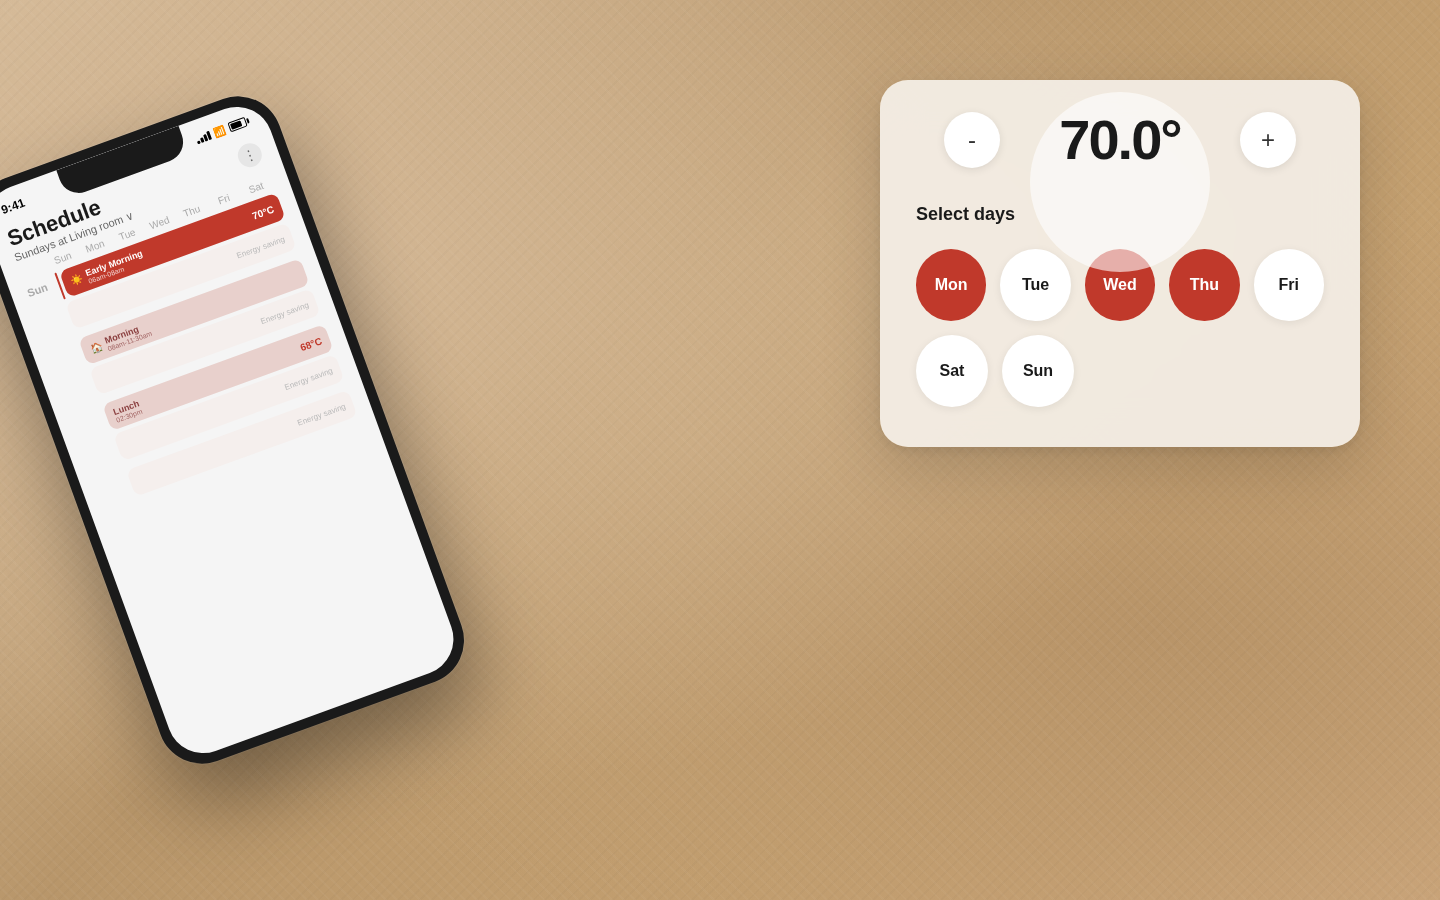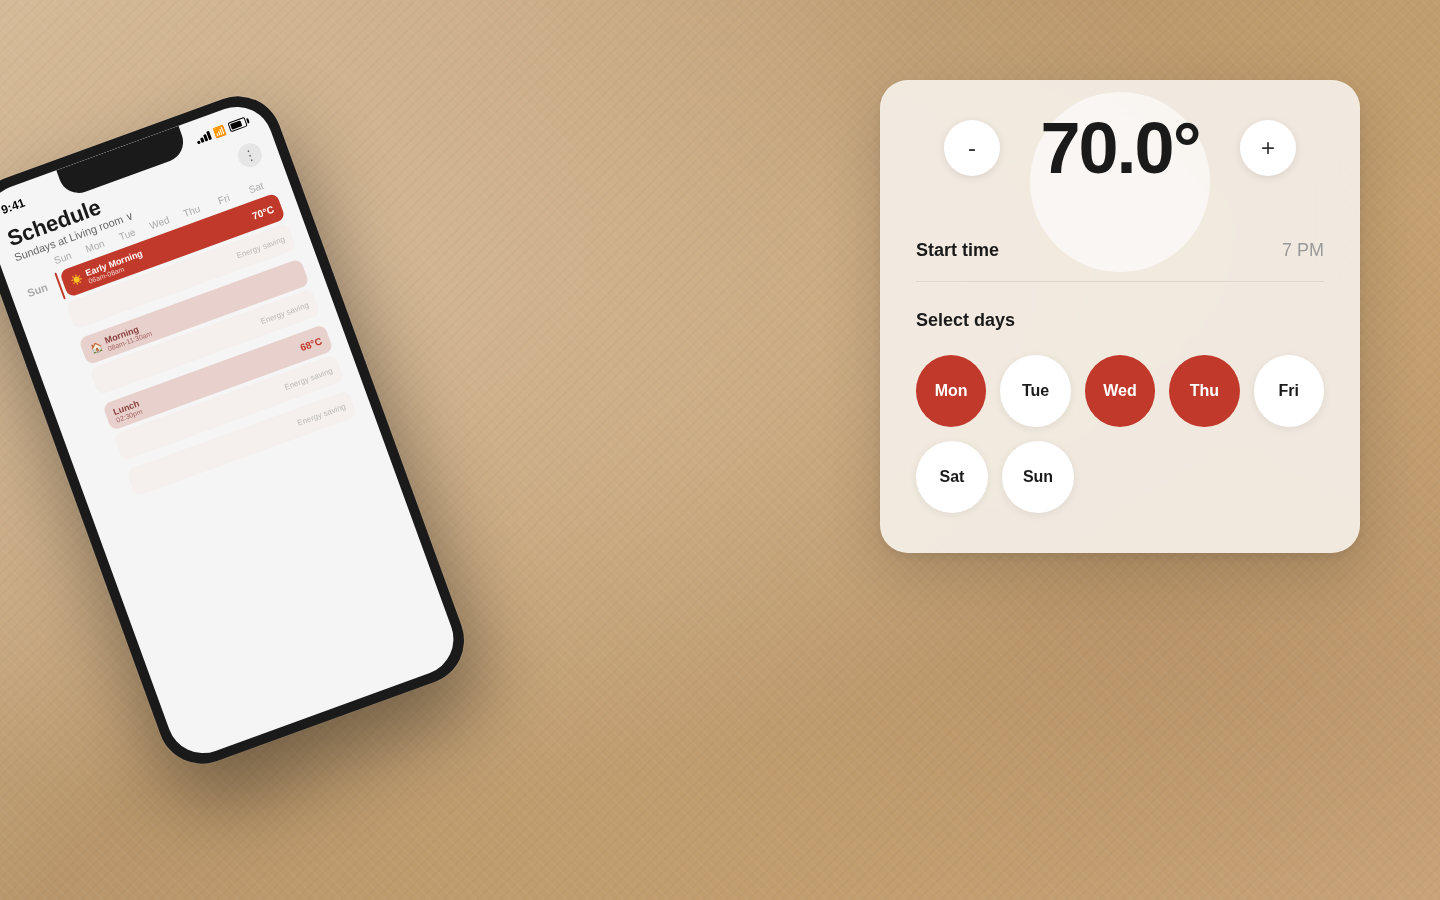--- a/index.html
+++ b/index.html
@@ -232,21 +232,21 @@
       display: flex;
       align-items: center;
       justify-content: center;
       box-shadow: 0 2px 8px rgba(0,0,0,0.1);
       position: relative;
       z-index: 1;
       font-weight: 300;
     }
 
     .temp-display {
-      font-size: 72px;
+      font-size: 56px;
       font-weight: 700;
       color: #1a1a1a;
       letter-spacing: -2px;
       position: relative;
       z-index: 1;
       min-width: 200px;
       text-align: center;
       line-height: 1;
     }
 
@@ -564,24 +564,20 @@
 
 <div class="thermostat-panel">
 
   <div class="temp-section">
     <div class="temp-circle-bg"></div>
     <button class="temp-btn">-</button>
     <div class="temp-display">70.0°</div>
     <button class="temp-btn">+</button>
   </div>
 
-  <div class="time-row">
-    <span class="time-row-label">Start time</span>
-    <span class="time-row-value">7 PM</span>
-  </div>
 
 
   <div class="select-days-section">
     <div class="select-days-title">Select days</div>
 
     <div class="days-grid">
 
       <div class="days-row">
         <button class="day-btn selected">Mon</button>
         <button class="day-btn unselected">Tue</button>

